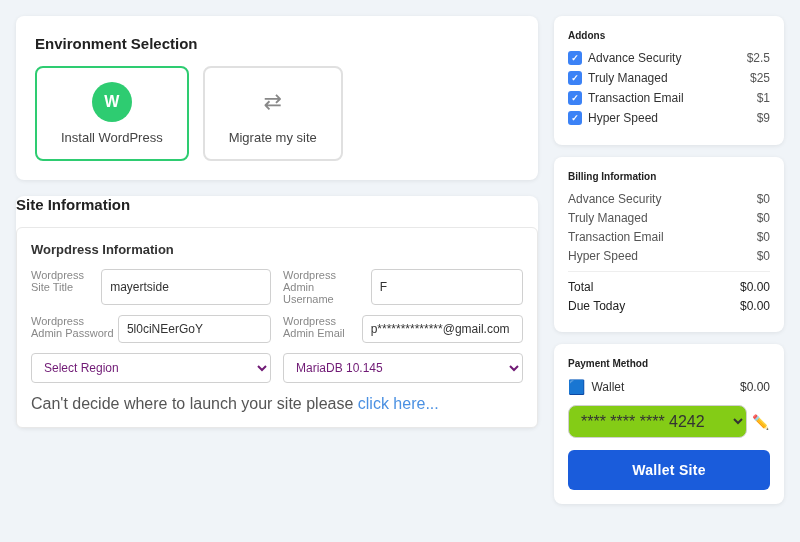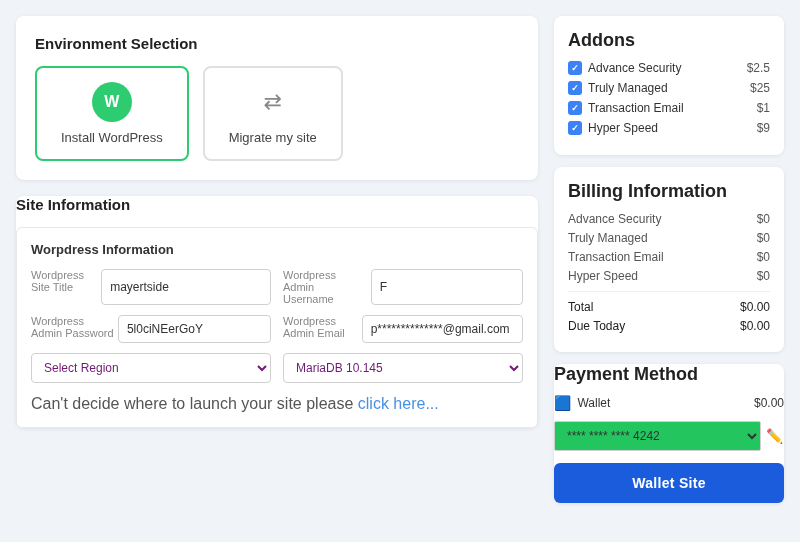--- a/index.html
+++ b/index.html
@@ -157,21 +157,21 @@
     }
 
     .right-card {
       background: #fff;
       border-radius: 8px;
       padding: 14px;
       box-shadow: 0 1px 4px rgba(0,0,0,0.08);
     }
 
     .right-section-title {
-      font-size: 18px;
+      font-size: 10px;
       font-weight: 700;
       color: #222;
       margin-bottom: 10px;
     }
 
     
     .addon-item {
       display: flex;
       align-items: center;
       justify-content: space-between;
@@ -220,20 +220,21 @@
     .divider {
       border: none;
       border-top: 1px solid #eee;
       margin: 8px 0;
     }
 
     
     .payment-method-section {
       background: #fff;
       border-radius: 8px;
+      padding: 14px;
       box-shadow: 0 1px 4px rgba(0,0,0,0.08);
     }
     .wallet-row {
       display: flex;
       align-items: center;
       justify-content: space-between;
       margin-bottom: 10px;
       font-size: 12px;
     }
     .wallet-left {
@@ -246,24 +247,24 @@
     }
     .card-select-row {
       display: flex;
       align-items: center;
       gap: 6px;
       margin-bottom: 12px;
     }
     .card-select {
       flex: 1;
       border: 1px solid #d0d0d0;
-      border-radius: 2px;
+      border-radius: 8px;
       padding: 6px 8px;
-      font-size: 12px;
-      background: #22c55e;
+      font-size: 16px;
+      background: #84cc16;
       outline: none;
       cursor: pointer;
       color: #333;
     }
     .edit-icon {
       color: #4a90e2;
       font-size: 14px;
       cursor: pointer;
     }
 

